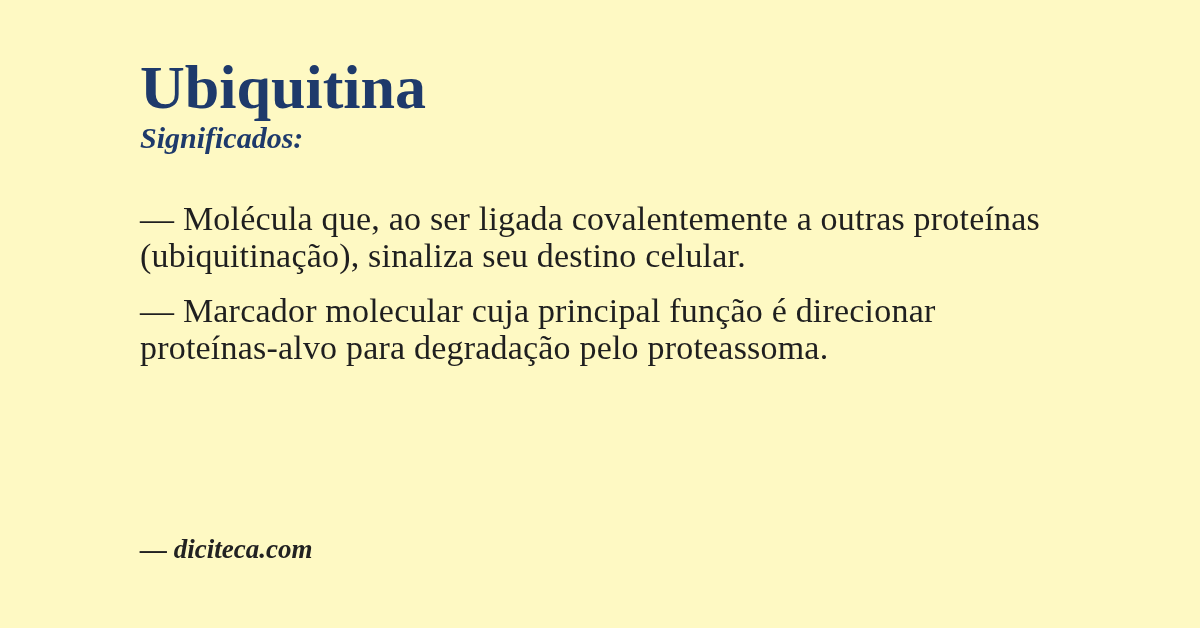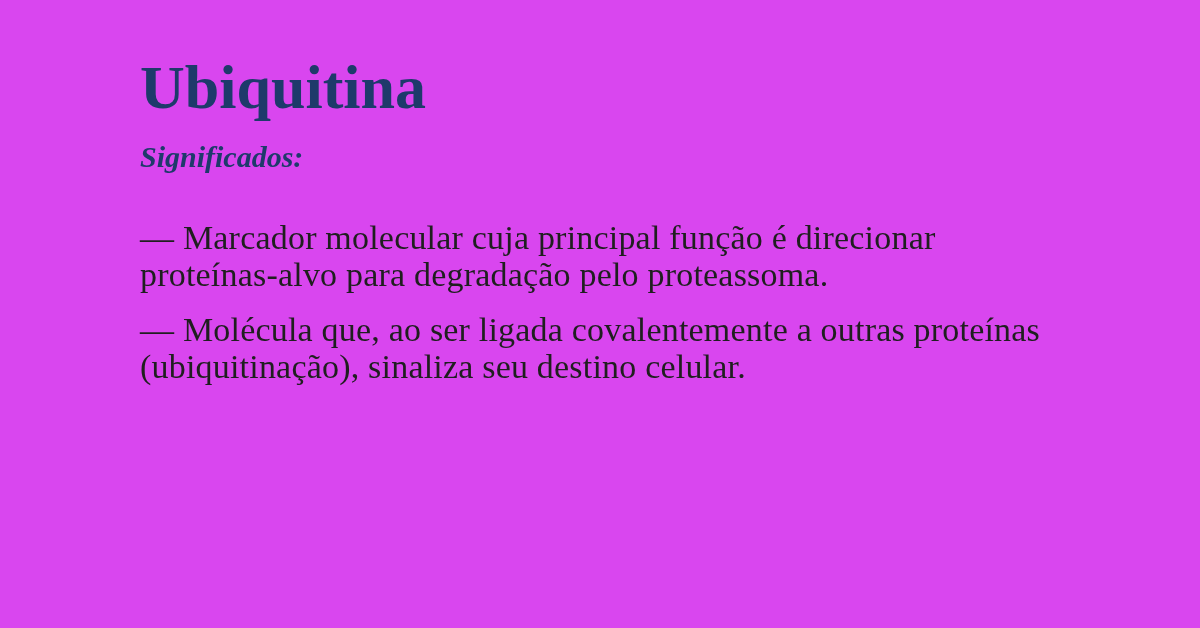--- a/index.html
+++ b/index.html
@@ -4,36 +4,36 @@
 <style>
   html, body {
     margin: 0;
     padding: 0;
     background: #ffffff;
   }
   .card {
     position: relative;
     width: 1200px;
     height: 628px;
-    background: #d946ef;
+    background: #fef9c3;
     overflow: hidden;
     box-sizing: border-box;
     padding: 56px 130px 0 140px;
     font-family: "Liberation Serif", "DejaVu Serif", serif;
   }
   .title {
     margin: 0;
     color: #1e3a6b;
     font-size: 62px;
     font-weight: bold;
     line-height: 1.0;
     letter-spacing: 0px;
   }
   .subtitle {
-    margin-top: 21px;
+    margin-top: 2px;
     color: #1e3a6b;
     font-size: 30px;
     font-weight: bold;
     font-style: italic;
     line-height: 1.2;
   }
   .definitions {
     margin-top: 44px;
     max-width: 930px;
   }
@@ -57,17 +57,18 @@
 </style>
 </head>
 <body>
 
 <div class="card">
   <h1 class="title">Ubiquitina</h1>
 
   <div class="subtitle">Significados:</div>
 
   <div class="definitions">
+    <p class="definition">— Molécula que, ao ser ligada covalentemente a outras proteínas (ubiquitinação), sinaliza seu destino celular.</p>
     <p class="definition">— Marcador molecular cuja principal função é direcionar proteínas-alvo para degradação pelo proteassoma.</p>
-    <p class="definition">— Molécula que, ao ser ligada covalentemente a outras proteínas (ubiquitinação), sinaliza seu destino celular.</p>
   </div>
 
+  <div class="attribution">— diciteca.com</div>
 </div>
 
 </body></html>

